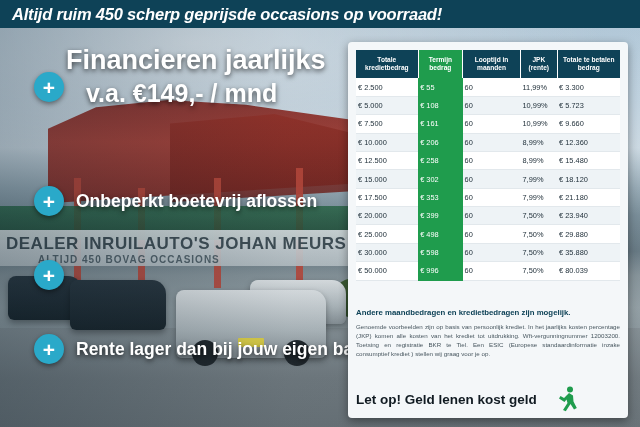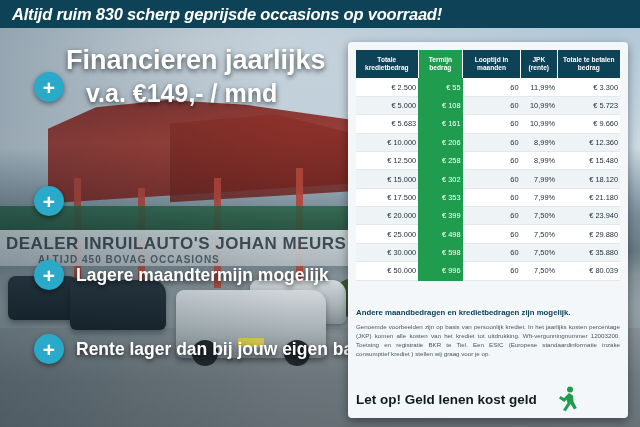--- a/index.html
+++ b/index.html
@@ -152,21 +152,21 @@
   table.rates th {
     background: #0e4257; color: #ffffff;
     font-size: 6.6px; font-weight: bold;
     padding: 6px 2px; line-height: 1.25;
     border-right: 1px solid #ffffff;
     vertical-align: middle;
   }
   table.rates th:last-child { border-right: none; }
   table.rates th.hl { background: #1f9c4d; }
   table.rates td {
-    padding: 4.2px 2px; text-align: right;
+    padding: 4.2px 2px; text-align: left;
     border-bottom: 1px solid #e2e8ec;
     font-size: 7.4px;
   }
   table.rates td.hl {
     background: #1f9c4d; color: #ffffff; font-weight: normal;
     border-bottom: 1px solid #1f9c4d;
   }
   tbody tr:nth-child(odd) td { background: #ffffff; }
   tbody tr:nth-child(even) td { background: #eef3f6; }
   tbody tr td.hl { background: #1f9c4d; }
@@ -212,39 +212,39 @@
   <div class="car c4"></div>
   <div class="car c3">
     <div class="wheel" style="left:16px; top:50px; width:26px; height:26px;"></div>
     <div class="wheel" style="left:108px; top:50px; width:26px; height:26px;"></div>
     <div class="plate" style="left:62px; top:48px;"></div>
   </div>
   <div class="photo-dark"></div>
 </div>
 
 <div class="banner">
-  <div class="banner-text">Altijd ruim 830 scherp geprijsde occasions op voorraad!</div>
+  <div class="banner-text">Altijd ruim 450 scherp geprijsde occasions op voorraad!</div>
 </div>
 
 <div class="plus-badge hdr">
   <span>+</span>
 </div>
 <div class="headline">Financieren jaarlijks</div>
 <div class="subheadline">v.a. €149,- / mnd</div>
 
 <div class="bullet-row b1">
   <div class="plus-badge">
     <span>+</span>
   </div>
+  <div class="bullet-text">Onbeperkt boetevrij aflossen</div>
 </div>
 <div class="bullet-row b2">
   <div class="plus-badge">
     <span>+</span>
   </div>
-  <div class="bullet-text">Lagere maandtermijn mogelijk</div>
 </div>
 <div class="bullet-row b3">
   <div class="plus-badge">
     <span>+</span>
   </div>
   <div class="bullet-text">Rente lager dan bij jouw eigen bank</div>
 </div>
 
 <div class="panel">
   <table class="rates">
@@ -266,21 +266,21 @@
           <td>€ 3.300</td>
         </tr>
         <tr>
           <td>€ 5.000</td>
           <td class="hl">€ 108</td>
           <td>60</td>
           <td>10,99%</td>
           <td>€ 5.723</td>
         </tr>
         <tr>
-          <td>€ 5.683</td>
+          <td>€ 7.500</td>
           <td class="hl">€ 161</td>
           <td>60</td>
           <td>10,99%</td>
           <td>€ 9.660</td>
         </tr>
         <tr>
           <td>€ 10.000</td>
           <td class="hl">€ 206</td>
           <td>60</td>
           <td>8,99%</td>

